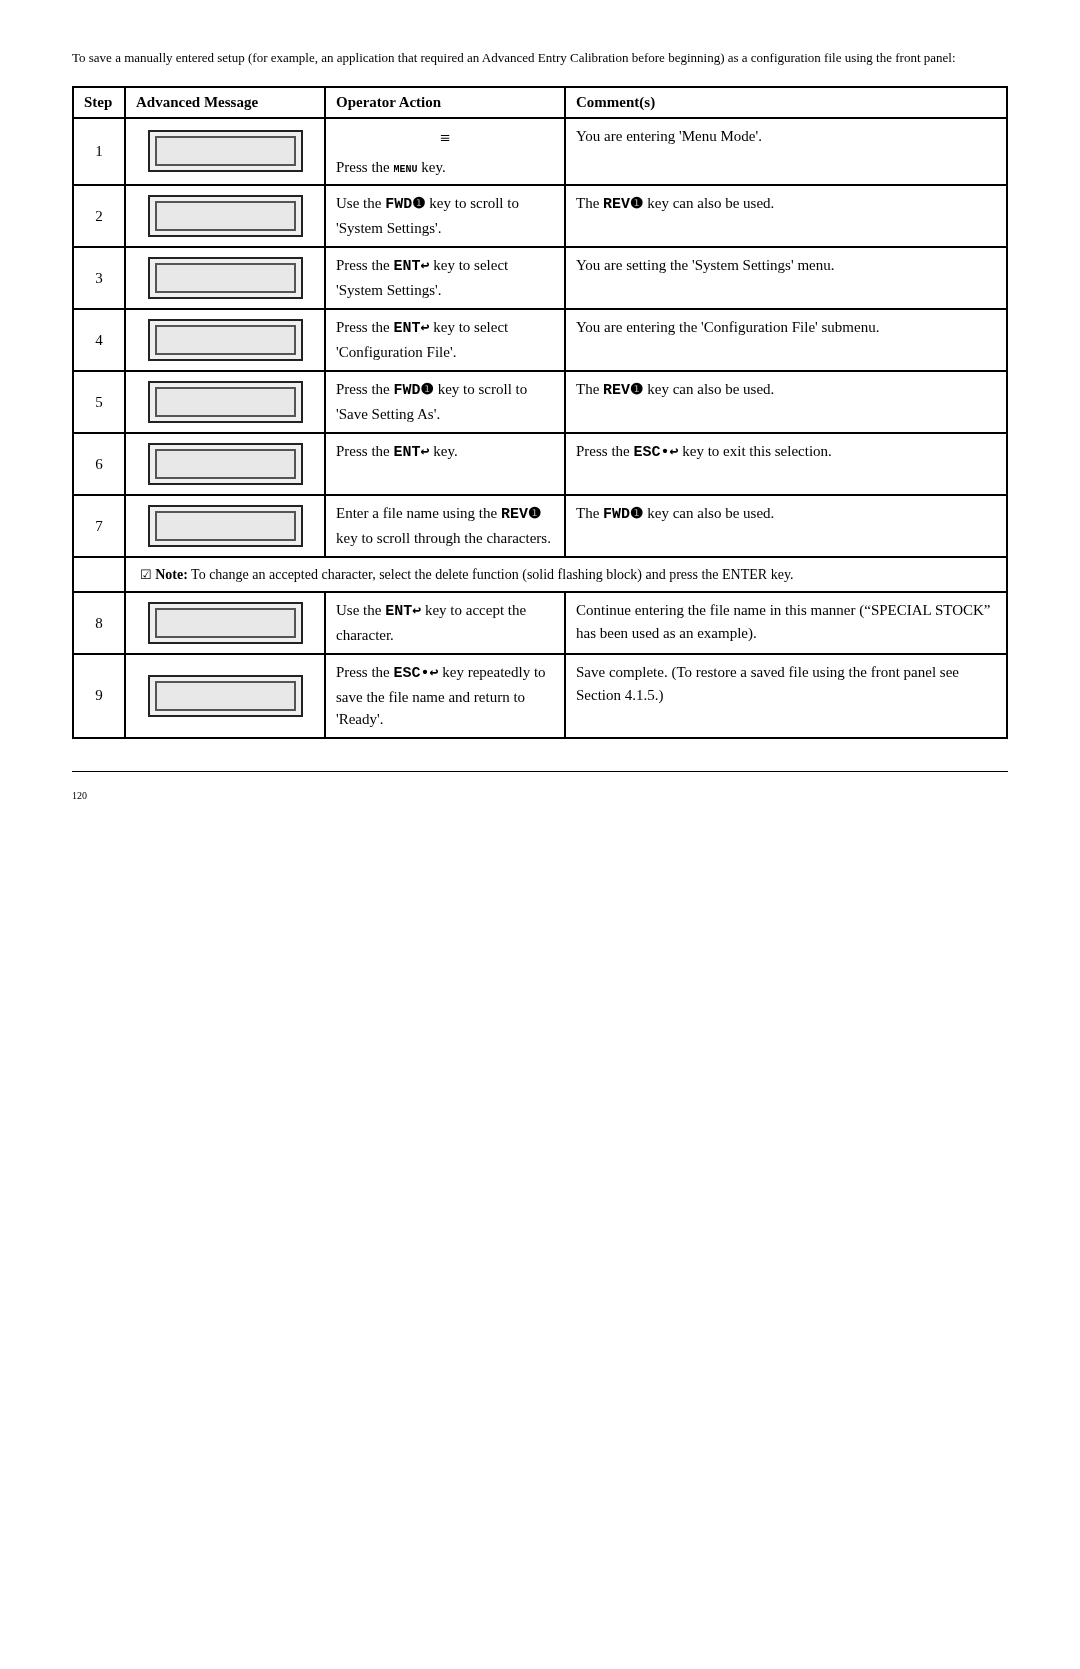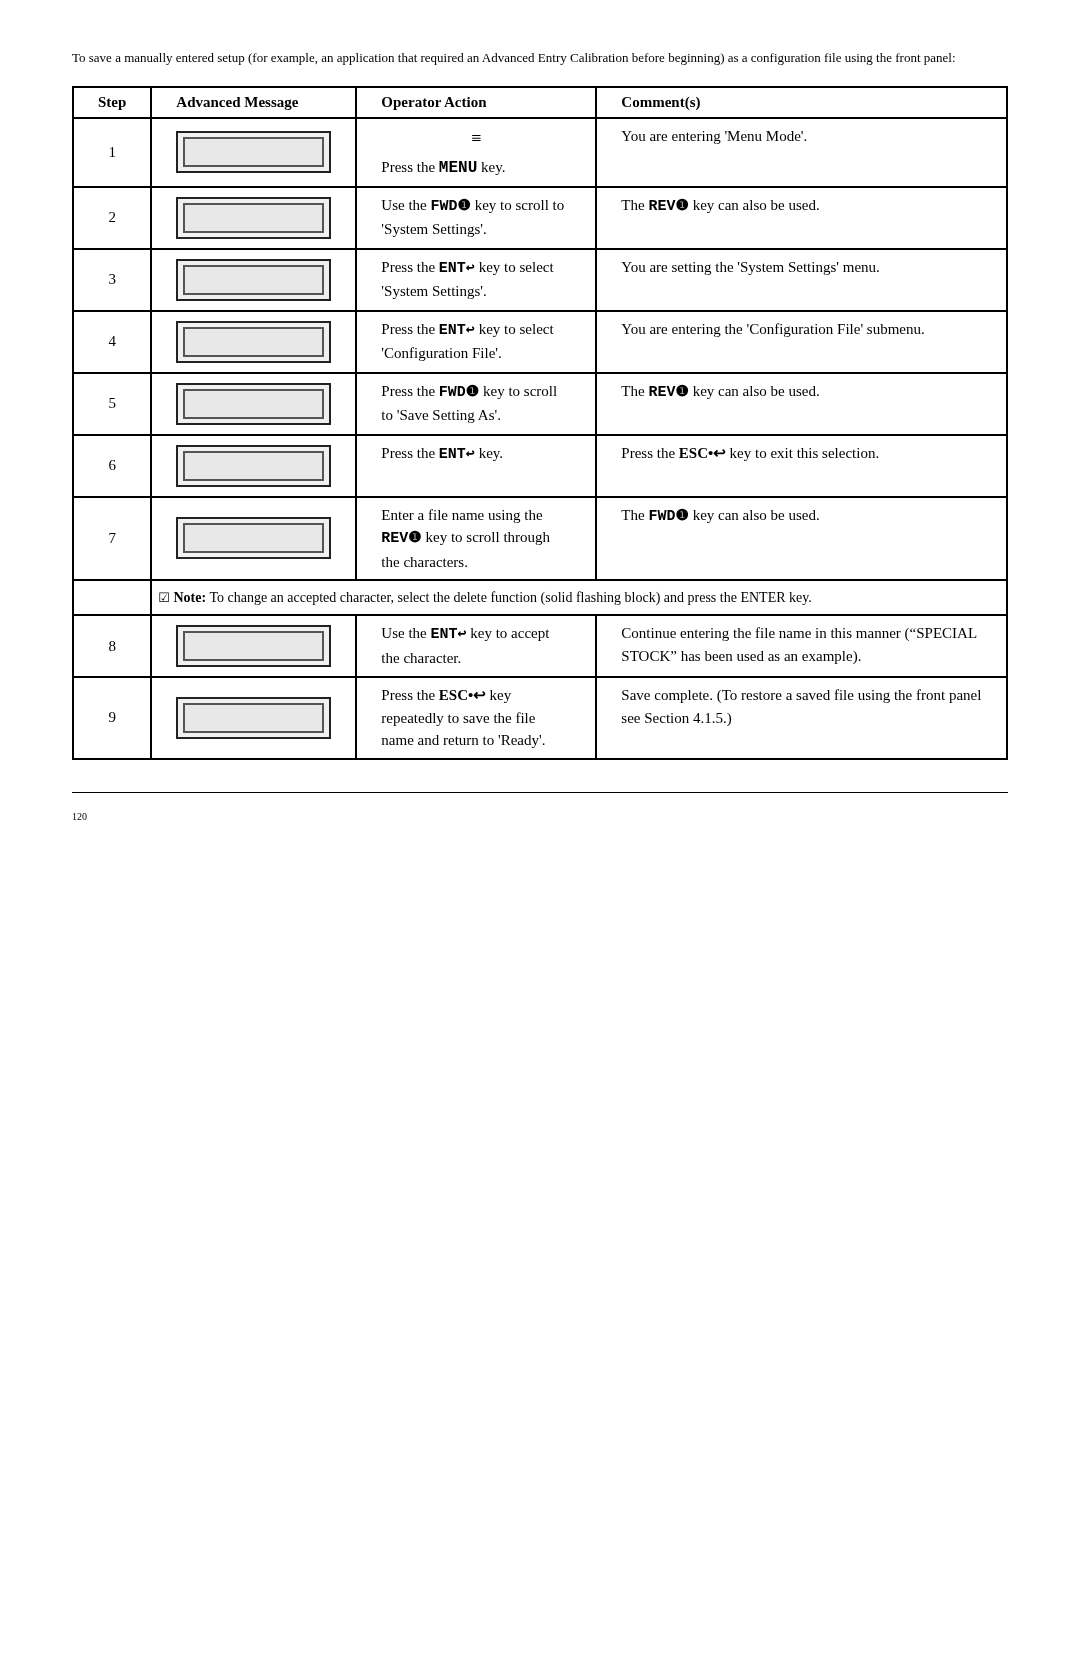--- a/index.html
+++ b/index.html
@@ -17,21 +17,21 @@
       line-height: 1.5;
       font-size: 13px;
     }
     table {
       border-collapse: collapse;
       width: 100%;
       margin-bottom: 32px;
     }
     th, td {
       border: 2px solid #000;
-      padding: 6px 24px;
+      padding: 6px 10px;
       vertical-align: top;
     }
     th {
       font-weight: bold;
       font-size: 15px;
       text-align: left;
       background: #fff;
     }
     td.step-num {
       text-align: center;
@@ -55,27 +55,27 @@
     }
     .menu-icon {
       font-size: 18px;
       display: block;
       text-align: center;
       margin-bottom: 4px;
     }
     .key-label {
       font-family: "Courier New", Courier, monospace;
       font-weight: bold;
-      font-size: 16px;
+      font-size: 10px;
     }
     .note-row td {
       border-top: none;
       font-size: 14px;
       line-height: 1.5;
-      padding: 6px 6px;
+      padding: 6px 14px;
     }
     .note-symbol {
       font-size: 13px;
     }
     .page-num {
       margin-top: 18px;
       font-size: 10px;
     }
     
     .lcd-display {
@@ -99,21 +99,21 @@
     }
     .ent-key {
       font-family: Liberation Mono, monospace;
       font-weight: bold;
     }
     .fwd-key {
       font-family: "Courier New", Courier, monospace;
       font-weight: bold;
     }
     .esc-key {
-      font-family: Liberation Serif, serif;
+      font-family: Liberation Mono, monospace;
       font-weight: bold;
       text-align: center;
     }
     .rev-key {
       font-family: "Courier New", Courier, monospace;
       font-weight: bold;
     }
   </style>
 </head>
 <body>

